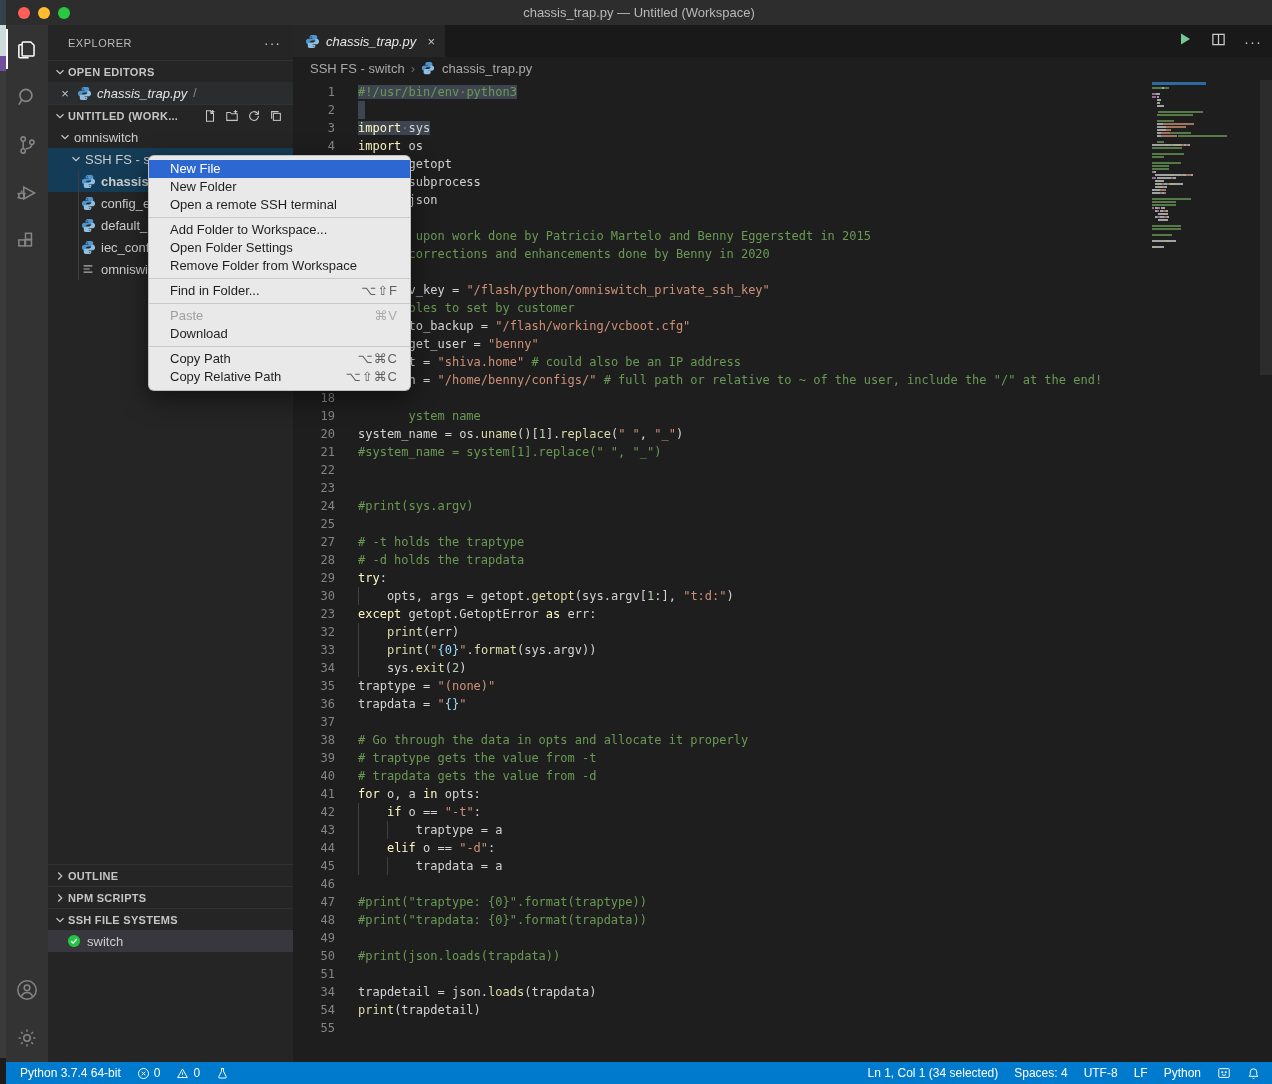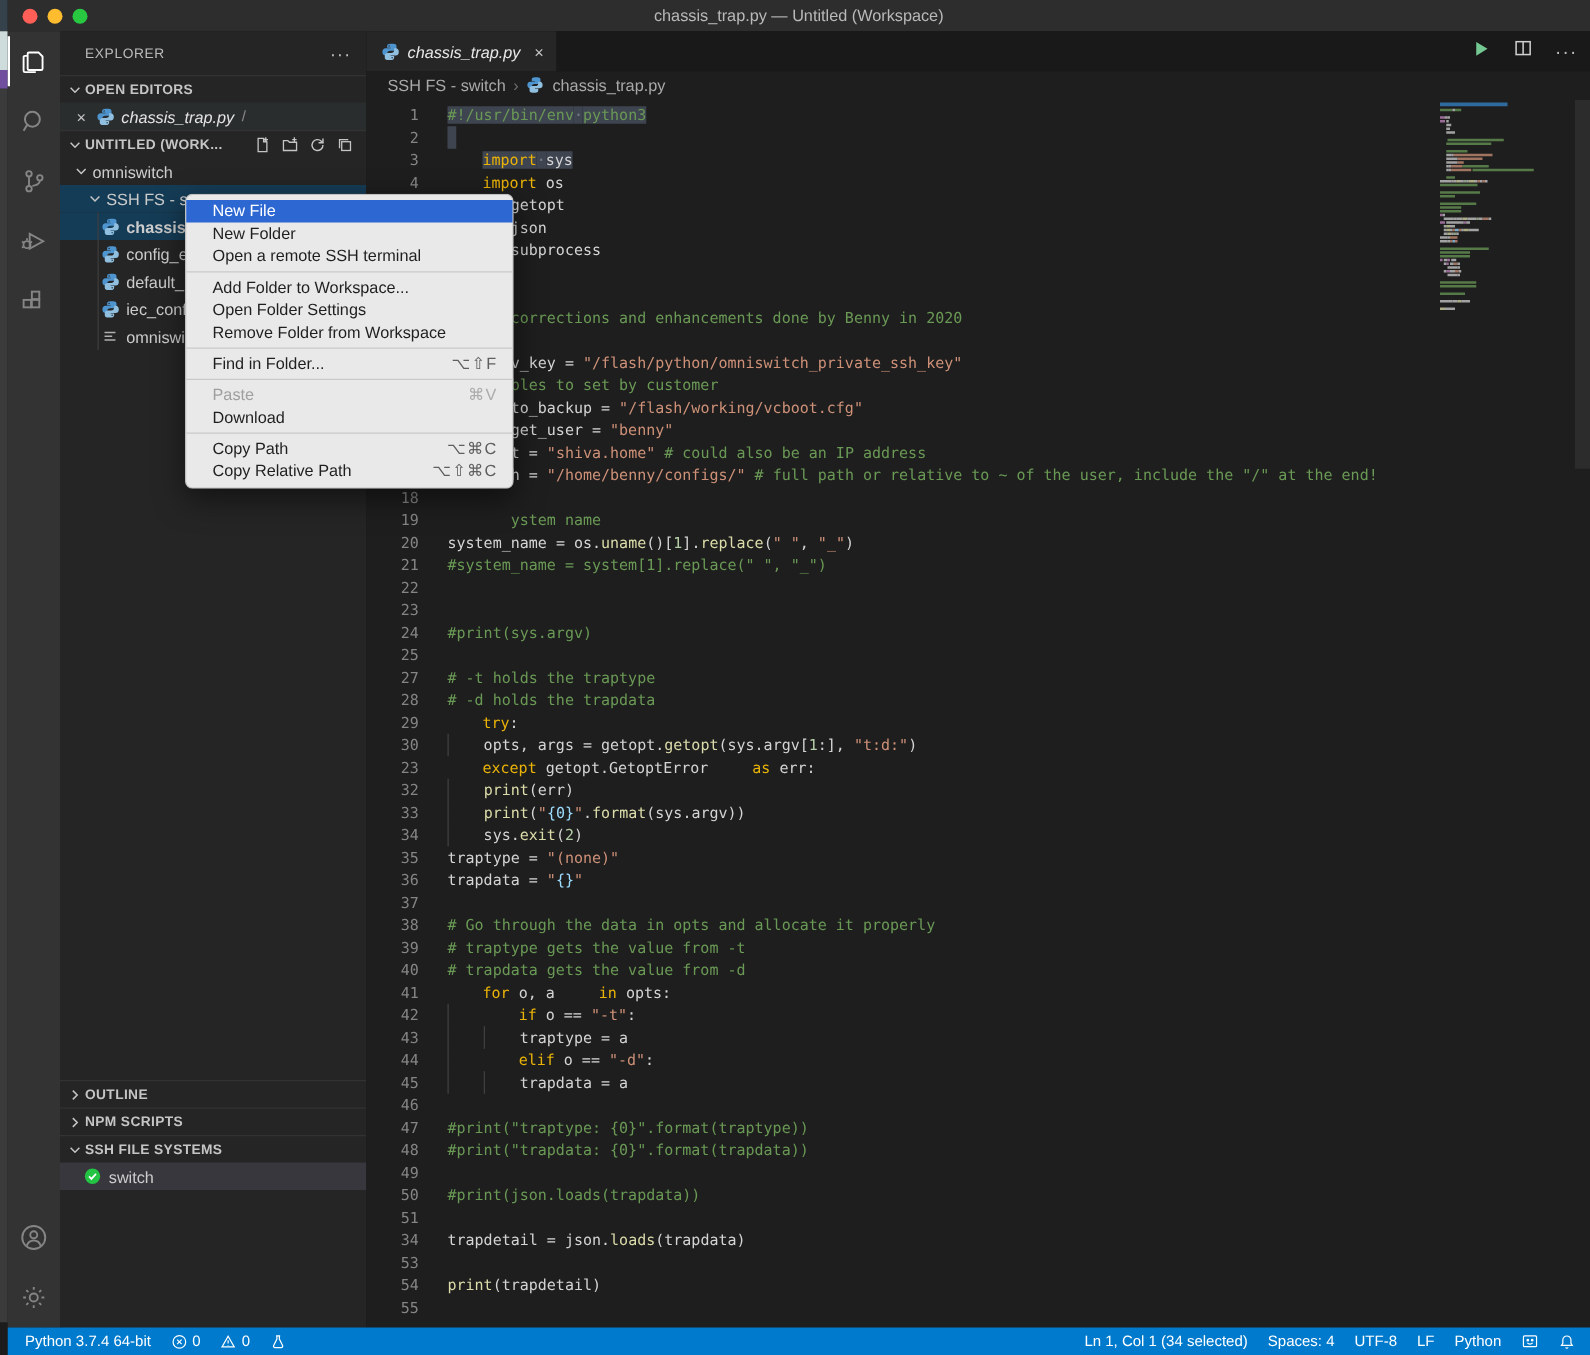--- a/index.html
+++ b/index.html
@@ -65,21 +65,21 @@
   .breadcrumb { height:23px; display:flex; align-items:center; padding-left:17px; gap:6px; color:#a9a9a9; font-size:13px; background:#1e1e1e;}
   .breadcrumb .sep { color:#6e6e6e; }
   .breadcrumb .icon{ width:15px; height:15px; display:flex;}
 
   .code-area { position:relative; flex:1; overflow:hidden; font-family:"DejaVu Sans Mono","Liberation Mono",monospace; font-size:12px; }
   .code-lines { position:absolute; left:0; top:3px; right:122px; }
   .cl { height:18px; line-height:18px; position:relative; padding-left:65px; white-space:pre; }
   .cl .ln { position:absolute; left:0; top:0; width:42px; text-align:right; color:#858585; }
   .cl .ct { position:relative; display:inline-block; white-space:pre; min-height:18px;}
   .ig { position:absolute; top:0; width:1px; height:18px; background:#404040; }
-  .tk-v{color:#d4d4d4;} .tk-c{color:#6a9955;} .tk-k{color:#eab308;margin-left:28px;} .tk-s{color:#ce9178;}
+  .tk-v{color:#d4d4d4;} .tk-c{color:#6a9955;} .tk-k{color:#fef9c3;} .tk-s{color:#ce9178;}
   .tk-f{color:#dcdcaa;} .tk-n{color:#b5cea8;} .tk-b{color:#9cdcfe;} .tk-w{color:rgba(227,227,227,.35);}
   .cl.selw .ct span { background:#3e4450; }
   .selstub { display:inline-block; width:7px; height:18px; background:#3e4450; vertical-align:top;}
 
   
   .minimap { position:absolute; top:2px; right:14px; width:106px; }
   .mm-selbar { height:3px; width:54px; background:#2f6a9e; margin-bottom:2px;}
   .mm-line { height:2px; margin-bottom:1px; display:flex; align-items:center;}
   .mm-line span { height:2px; display:inline-block; opacity:.75;}
   .scrollbar { position:absolute; top:0; right:0; width:12px; height:295px; background:rgba(121,121,121,0.16); }
@@ -379,24 +379,24 @@
           </span>
         <span>chassis_trap.py</span>
       </div>
       <div class="code-area">
         <div class="code-lines" id="code-lines">
             <div class="cl selw"><span class="ln">1</span><span class="ct"><span class="tk-c">#!/usr/bin/env</span><span class="tk-w">·</span><span class="tk-c">python3</span></span></div>
             <div class="cl"><span class="ln">2</span><span class="ct"><span class="selstub"></span></span></div>
             <div class="cl selw"><span class="ln">3</span><span class="ct"><span class="tk-k">import</span><span class="tk-w">·</span><span class="tk-v">sys</span></span></div>
             <div class="cl"><span class="ln">4</span><span class="ct"><span class="tk-k">import</span><span class="tk-v"> os</span></span></div>
             <div class="cl"><span class="ln">5</span><span class="ct"><span class="tk-v">       getopt</span></span></div>
+            <div class="cl"><span class="ln">7</span><span class="ct"><span class="tk-v">       subprocess</span></span></div>
             <div class="cl"><span class="ln">6</span><span class="ct"><span class="tk-v">       json</span></span></div>
-            <div class="cl"><span class="ln">7</span><span class="ct"><span class="tk-v">       subprocess</span></span></div>
             <div class="cl"><span class="ln">8</span><span class="ct"></span></div>
-            <div class="cl"><span class="ln">9</span></div>
+            <div class="cl"><span class="ln">9</span><span class="ct"><span class="tk-c">        upon work done by Patricio Martelo and Benny Eggerstedt in 2015</span></span></div>
             <div class="cl"><span class="ln">10</span><span class="ct"><span class="tk-c">       corrections and enhancements done by Benny in 2020</span></span></div>
             <div class="cl"><span class="ln">11</span><span class="ct"></span></div>
             <div class="cl"><span class="ln">13</span><span class="ct"><span class="tk-v">       v_key </span><span class="tk-v">= </span><span class="tk-s">"/flash/python/omniswitch_private_ssh_key"</span></span></div>
             <div class="cl"><span class="ln">12</span><span class="ct"><span class="tk-c">       bles to set by customer</span></span></div>
             <div class="cl"><span class="ln">14</span><span class="ct"><span class="tk-v">       to_backup </span><span class="tk-v">= </span><span class="tk-s">"/flash/working/vcboot.cfg"</span></span></div>
             <div class="cl"><span class="ln">15</span><span class="ct"><span class="tk-v">       get_user </span><span class="tk-v">= </span><span class="tk-s">"benny"</span></span></div>
             <div class="cl"><span class="ln">16</span><span class="ct"><span class="tk-v">       t </span><span class="tk-v">= </span><span class="tk-s">"shiva.home"</span><span class="tk-c"> # could also be an IP address</span></span></div>
             <div class="cl"><span class="ln">17</span><span class="ct"><span class="tk-v">       h </span><span class="tk-v">= </span><span class="tk-s">"/home/benny/configs/"</span><span class="tk-c"> # full path or relative to ~ of the user, include the "/" at the end!</span></span></div>
             <div class="cl"><span class="ln">18</span><span class="ct"></span></div>
             <div class="cl"><span class="ln">19</span><span class="ct"><span class="tk-c">       ystem name</span></span></div>
@@ -425,21 +425,20 @@
             <div class="cl"><span class="ln">43</span><span class="ct"><i class="ig" style="left: 0ch;"></i><i class="ig" style="left: 4ch;"></i><span class="tk-v">        traptype </span><span class="tk-v">= </span><span class="tk-v">a</span></span></div>
             <div class="cl"><span class="ln">44</span><span class="ct"><i class="ig" style="left: 0ch;"></i><span class="tk-v">    </span><span class="tk-k">elif</span><span class="tk-v"> o == </span><span class="tk-s">"-d"</span><span class="tk-v">:</span></span></div>
             <div class="cl"><span class="ln">45</span><span class="ct"><i class="ig" style="left: 0ch;"></i><i class="ig" style="left: 4ch;"></i><span class="tk-v">        trapdata </span><span class="tk-v">= </span><span class="tk-v">a</span></span></div>
             <div class="cl"><span class="ln">46</span><span class="ct"></span></div>
             <div class="cl"><span class="ln">47</span><span class="ct"><span class="tk-c">#print("traptype: {0}".format(traptype))</span></span></div>
             <div class="cl"><span class="ln">48</span><span class="ct"><span class="tk-c">#print("trapdata: {0}".format(trapdata))</span></span></div>
             <div class="cl"><span class="ln">49</span><span class="ct"></span></div>
             <div class="cl"><span class="ln">50</span><span class="ct"><span class="tk-c">#print(json.loads(trapdata))</span></span></div>
             <div class="cl"><span class="ln">51</span><span class="ct"></span></div>
             <div class="cl"><span class="ln">34</span><span class="ct"><span class="tk-v">trapdetail </span><span class="tk-v">= </span><span class="tk-v">json.</span><span class="tk-f">loads</span><span class="tk-v">(trapdata)</span></span></div>
-            <div class="cl"><span class="ln">53</span><span class="ct"></span></div>
             <div class="cl"><span class="ln">54</span><span class="ct"><span class="tk-f">print</span><span class="tk-v">(trapdetail)</span></span></div>
             <div class="cl"><span class="ln">55</span><span class="ct"></span></div>
           </div>
         <div class="minimap" id="minimap">
             <div class="mm-selbar"></div>
             <div class="mm-line">
               <span style="width: 10.08px; background: rgb(106, 153, 85);"></span>
               <span style="width: 2px; background: rgb(207, 207, 207);"></span>
               <span style="width: 5.04px; background: rgb(106, 153, 85);"></span>
             </div>

